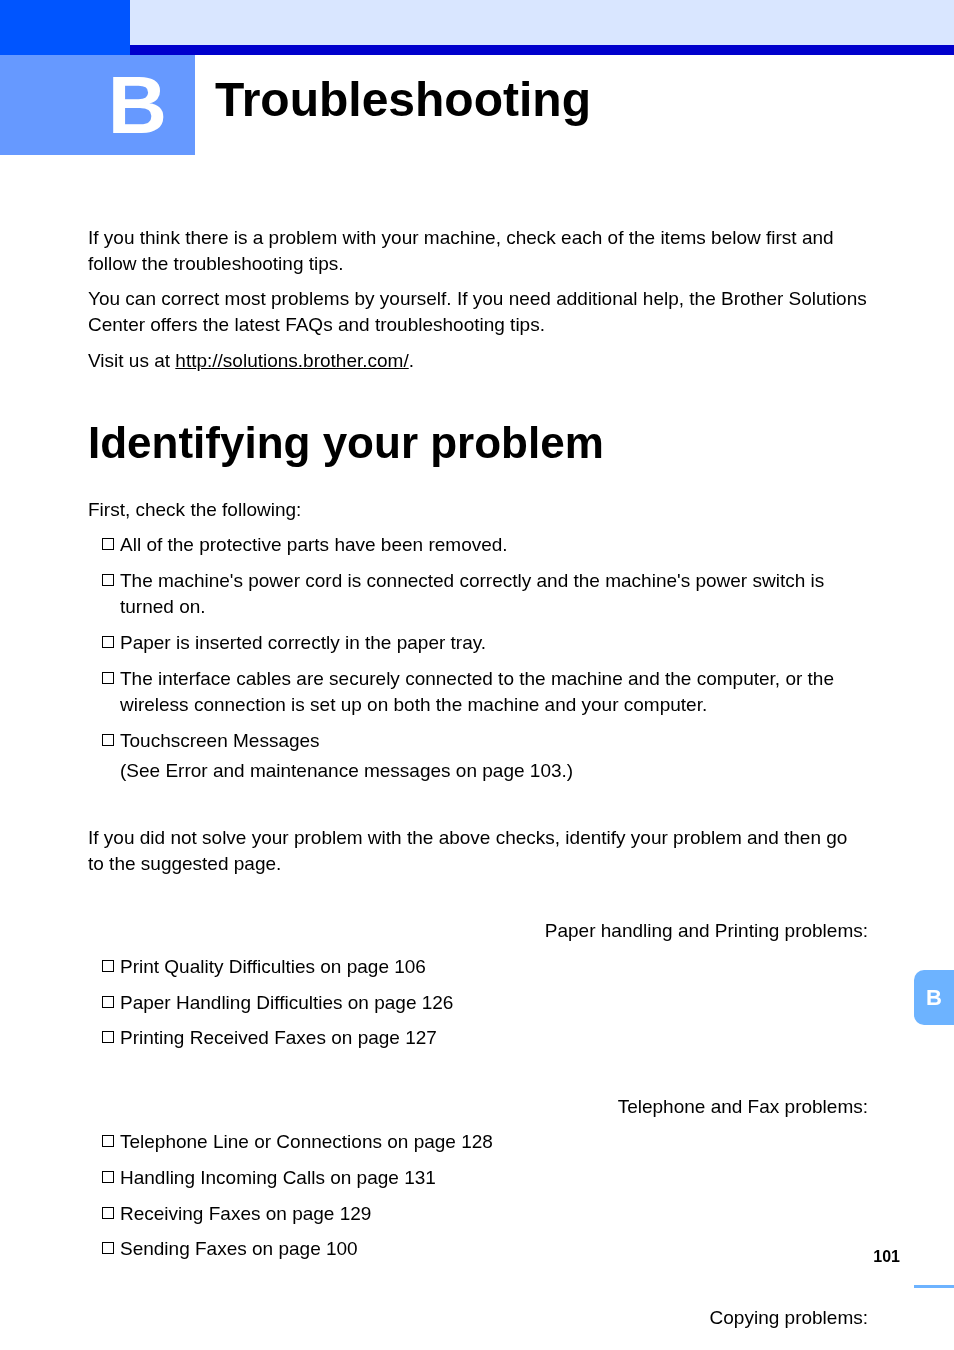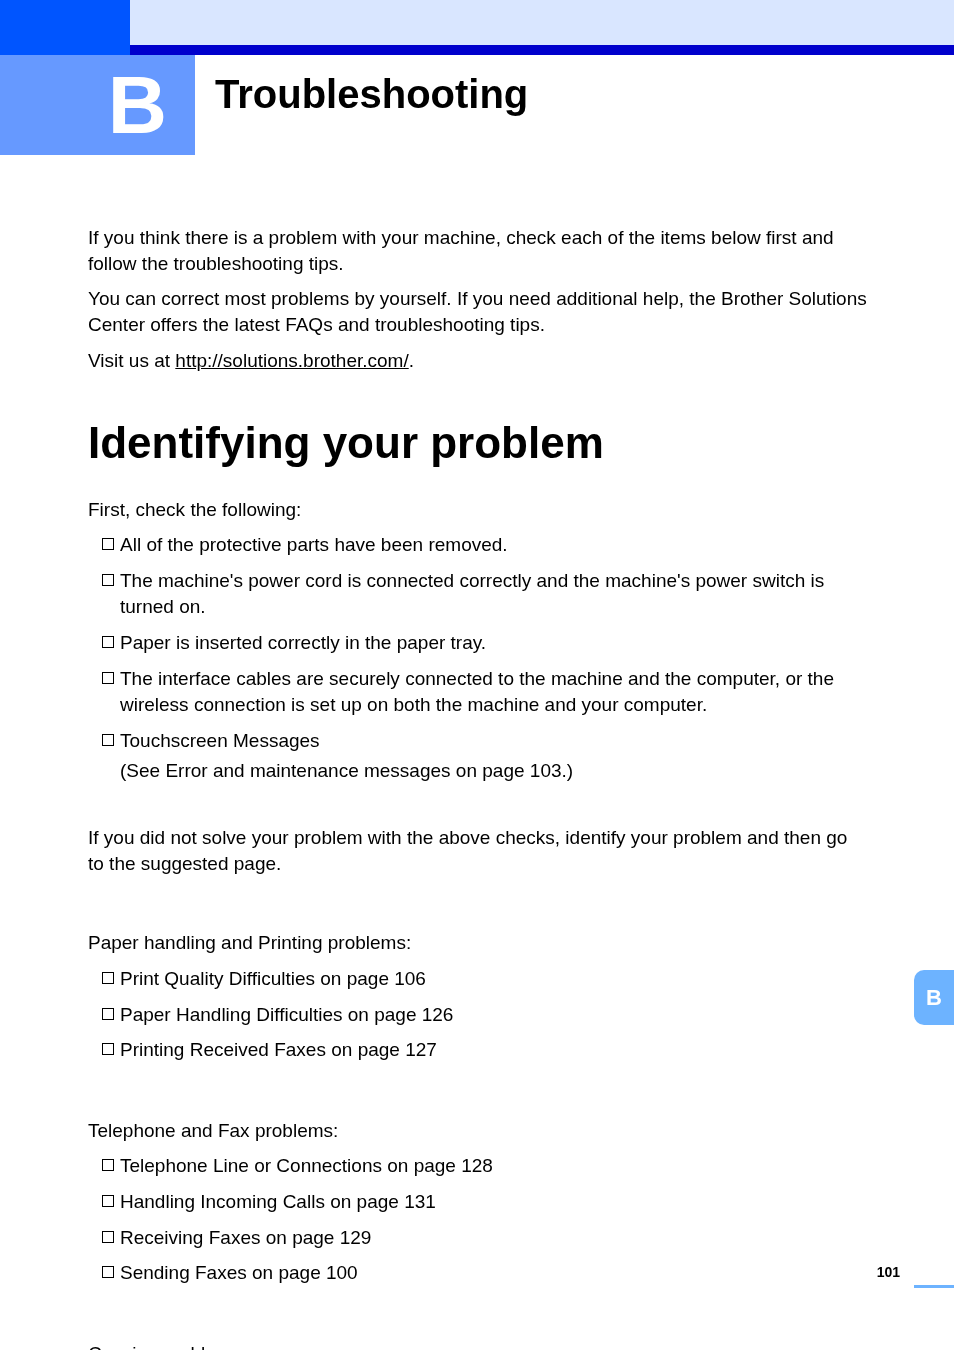--- a/index.html
+++ b/index.html
@@ -51,21 +51,21 @@
       background: #0055ff;
     }
     .appendix-letter {
       position: relative;
       z-index: 3;
     }
     .page-title {
       position: absolute;
       top: 72px;
       left: 215px;
-      font-size: 40px;
+      font-size: 48px;
       font-weight: bold;
       color: #000;
     }
     .content {
       position: absolute;
       top: 225px;
       left: 88px;
       width: 780px;
       font-size: 19px;
       line-height: 1.35;
@@ -97,22 +97,23 @@
       width: 10px;
       height: 10px;
       border: 1.5px solid #000;
       background: #fff;
     }
     .sub-note {
       margin-top: 4px;
     }
     .italic { }
     .group-heading {
-      margin-top: 54px;
+      margin-top: 42px;
       margin-bottom: 6px;
+      text-align: right;
     }
     .followup {
       margin-top: 40px;
       margin-bottom: 0;
     }
     .side-tab {
       position: absolute;
       right: 0;
       top: 970px;
       width: 40px;
@@ -122,23 +123,23 @@
       font-size: 22px;
       font-weight: bold;
       display: flex;
       align-items: center;
       justify-content: center;
       border-top-left-radius: 10px;
       border-bottom-left-radius: 10px;
     }
     .page-number {
       position: absolute;
-      bottom: 70px;
+      bottom: 84px;
       right: 54px;
-      font-size: 14px;
+      font-size: 16px;
       font-weight: bold;
     }
     .blue-footer-bar {
       position: absolute;
       bottom: 62px;
       right: 0;
       width: 40px;
       height: 3px;
       background: #6db3ff;
     }

